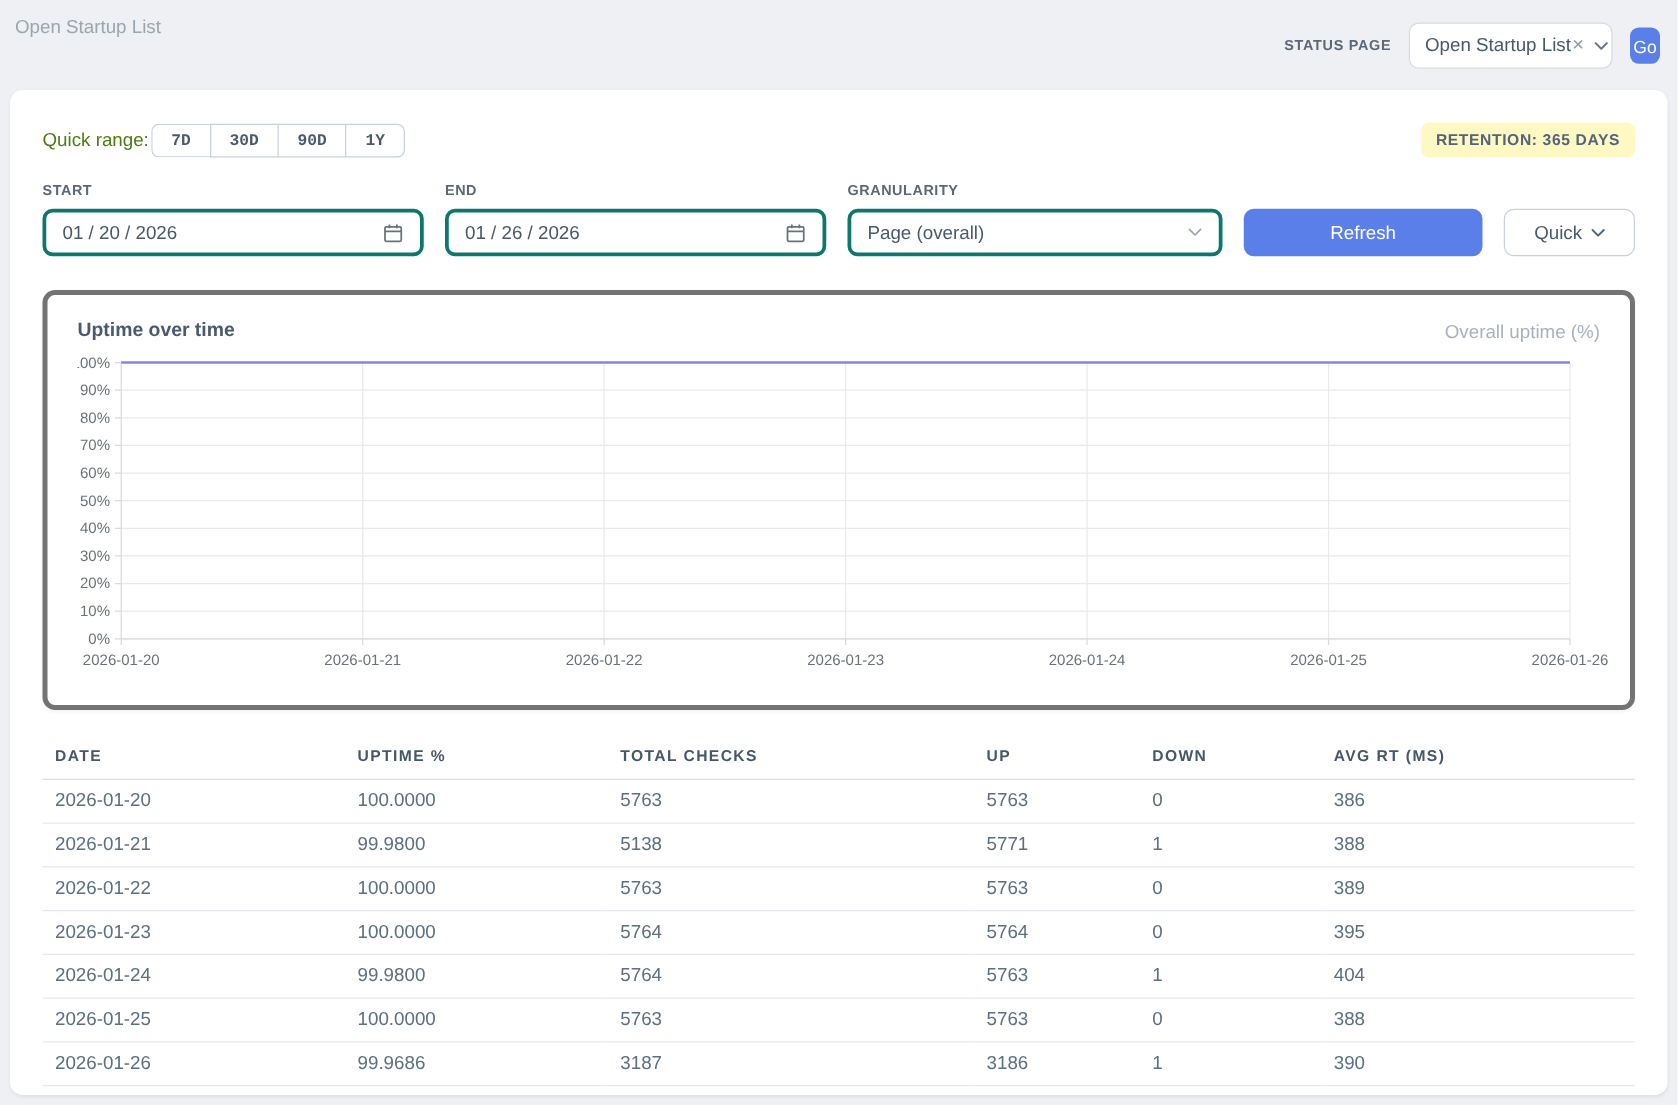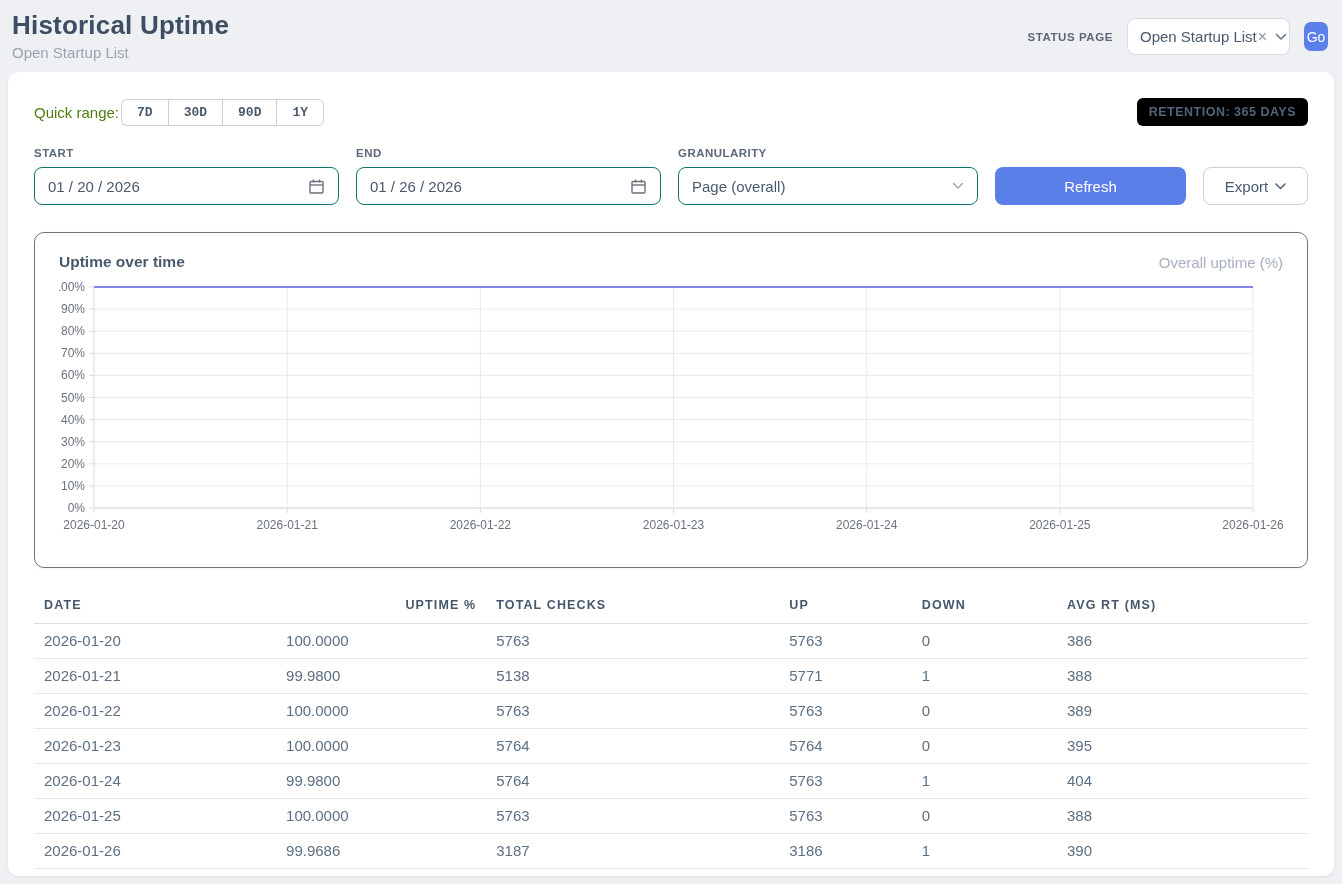--- a/index.html
+++ b/index.html
@@ -34,41 +34,41 @@
   .quick-label{ font-size:15px; color:#4d7c0f; margin-right:2px; }
   .segmented{ display:flex;font-family:Liberation Mono, monospace; }
   .seg-btn{
     background:#fff; border:1px solid #c8d1db; border-right-width:0; font-family:inherit;
     font-size:13px; font-weight:600; color:#4a5a6e; padding:5px 15px; cursor:pointer; height:27px;
   }
   .seg-btn:first-child{ border-radius:6px 0 0 6px; }
   .seg-btn:last-child{ border-radius:0 6px 6px 0; border-right-width:1px; }
   .spacer{ flex:1; }
   .badge{
-    background:#000000; color:#53647a; font-size:12.5px; font-weight:600; letter-spacing:.04em;
+    background:#fef9c3; color:#53647a; font-size:12.5px; font-weight:600; letter-spacing:.04em;
     padding:7px 12px; border-radius:6px;
   }
   .fields-row{ display:flex; align-items:flex-end; gap:17px; margin-top:21px; }
   .field{ display:flex; flex-direction:column; }
   .field label{ font-size:11.5px; font-weight:600; color:#5b6878; letter-spacing:.04em; margin-bottom:8px; }
   .input{
-    display:flex; align-items:center; height:38px; background:#fff; border:1px solid #0f766e;
+    display:flex; align-items:center; height:38px; background:#fff; border:3px solid #0f766e;
     border-radius:8px; padding:0 13px; font-size:15px; color:#49596d; cursor:pointer;
   }
   .w-date{ width:305px; }
   .field.grow{ flex:1; }
   .cal{ margin-left:auto; display:flex; }
   .btn-refresh{ width:191px; height:38px; font-size:15px; border-radius:8px; }
   .btn-export{
     width:105px; height:38px; background:#fff; border:1px solid #c8d1db; border-radius:8px;
     font-family:inherit; font-size:15px; color:#4a5a6e; cursor:pointer;
     display:flex; align-items:center; justify-content:center; gap:7px;
   }
   .chart-card{
-    margin-top:27px; border:1px solid #737373; border-radius:10px;
+    margin-top:27px; border:4px solid #737373; border-radius:10px;
     box-shadow:0 1px 3px rgba(16,24,40,.05); padding:20px 24px 8px; height:336px;
   }
   .chart-head{ display:flex; justify-content:space-between; align-items:center; }
   .chart-title{ font-size:15.5px; font-weight:700; color:#4a5a6e; }
   .chart-legend{ font-size:15px; color:#a8b1c0; }
   #chart{ margin-top:4px; }
   #chart svg{ display:block; }
   .data-table{ width:100%; border-collapse:collapse; margin-top:24px; }
   .data-table th{
     text-align:left; font-size:12.5px; font-weight:700; letter-spacing:.09em; color:#46576b;
@@ -76,21 +76,20 @@
   }
   .data-table td{
     font-size:15px; color:#5d6f83; padding:8px 10px 9px; border-bottom:1px solid #e5e9ee;
   }
 </style>
 </head>
 <body>
 
 <header class="topbar">
   <div class="title-block">
-    <h1 class="page-title">Historical Uptime</h1>
     <div class="page-subtitle">Open Startup List</div>
   </div>
   <div class="topbar-right">
     <span class="micro-label">STATUS PAGE</span>
     <div class="select-box status-select">
       <span class="value">Open Startup List</span>
       <span class="clear-x">×</span>
       <span class="chev">
         <svg width="12" height="8" viewBox="0 0 12 8">
             <polyline points="1.5,1.5 6,6 10.5,1.5" fill="none" stroke="#6b7685" stroke-width="1.6" stroke-linecap="round" stroke-linejoin="round"></polyline>
@@ -154,21 +153,21 @@
           <svg width="12" height="8" viewBox="0 0 12 8">
               <polyline points="1.5,1.5 6,6 10.5,1.5" fill="none" stroke="#9aa4b1" stroke-width="1.4" stroke-linecap="round" stroke-linejoin="round"></polyline>
             </svg>
         </span>
       </div>
     </div>
 
     <button class="btn-primary btn-refresh">Refresh</button>
 
     <button class="btn-export">
-      <span>Export</span>
+      <span>Quick</span>
       <span style="display:flex">
         <svg width="11" height="7" viewBox="0 0 11 7">
             <polyline points="1,1 5.5,5.5 10,1" fill="none" stroke="#55667a" stroke-width="1.6" stroke-linecap="round" stroke-linejoin="round"></polyline>
           </svg>
       </span>
     </button>
   </div>
 
   <section class="chart-card">
     <div class="chart-head">
@@ -234,21 +233,21 @@
           <line x1="35" y1="233" x2="1194" y2="233" stroke="#d7dade" stroke-width="1"></line>
           <polyline points="35,12 228.16666666666666,12.044199999999995 421.3333333333333,12 614.5,12 807.6666666666666,12.044199999999995 1000.8333333333334,12 1194,12.069394000000008" fill="none" stroke="#8186e3" stroke-width="2"></polyline>
         </svg>
       </div>
   </section>
 
   <table class="data-table">
     <thead>
         <tr id="thead-row">
           <th style="width: 19%;">DATE</th>
-          <th style="width: 16.5%; text-align: right;">UPTIME %</th>
+          <th style="width: 16.5%;">UPTIME %</th>
           <th style="width: 23%;">TOTAL CHECKS</th>
           <th style="width: 10.4%;">UP</th>
           <th style="width: 11.4%;">DOWN</th>
           <th style="width: 19.7%;">AVG RT (MS)</th>
         </tr>
       </thead>
     <tbody id="tbody">
         <tr>
           <td>2026-01-20</td>
           <td>100.0000</td>

